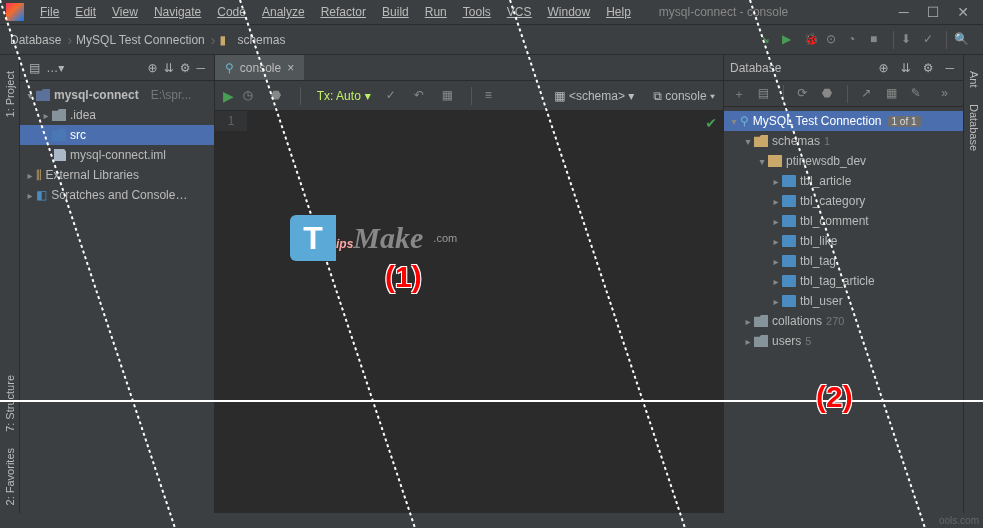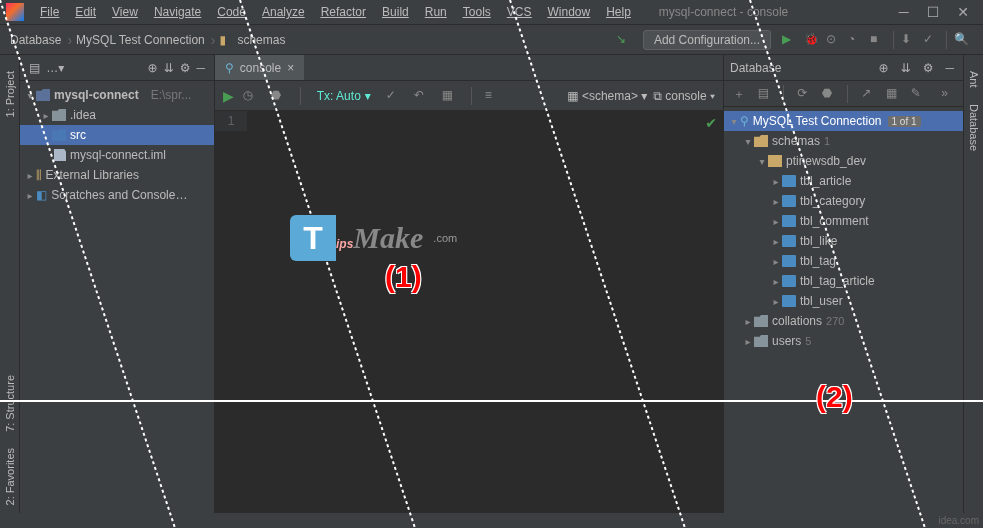--- a/index.html
+++ b/index.html
@@ -37,22 +37,22 @@
 .fold { width:14px; height:12px; background:#87939a; margin-right:4px; clip-path:polygon(0 15%,40% 15%,50% 0,100% 0,100% 100%,0 100%); }
 .fold.root { background:#5c7199; }
 .pad { color:#777; margin-left:12px; font-size:12px; }
 
 .editor { flex:1; background:#2b2b2b; display:flex; flex-direction:column; position:relative; }
 .tabs { height:26px; background:#3c3f41; display:flex; align-items:center; border-bottom:1px solid #2b2b2b; }
 .tab { height:100%; display:flex; align-items:center; padding:0 10px; background:#515658; gap:6px; }
 .tab-close { color:#bbb; cursor:pointer; }
 .ed-tb { height:30px; background:#3c3f41; display:flex; align-items:center; padding:0 8px; border-bottom:1px solid #2b2b2b; gap:6px; }
 .play { color:#499c54; font-size:14px; }
-.txsel { color:#5eead4; margin:0 6px; display:flex; align-items:center; gap:4px; }
-.ed-tb-r { margin-left:auto; display:flex; align-items:center; gap:6px; }
+.txsel { color:#bef264; margin:0 6px; display:flex; align-items:center; gap:4px; }
+.ed-tb-r { margin-left:auto; display:flex; align-items:center; gap:19px; }
 .sel-pill { color:#bbb; }
 .gutter { position:absolute; left:0; top:56px; width:32px; height:20px; background:#313335; display:flex; align-items:center; justify-content:center; color:#606366; }
 .check { position:absolute; right:6px; top:60px; color:#499c54; font-size:14px; }
 
 .db-pane { width:240px; background:#3c3f41; border-left:1px solid #2b2b2b; display:flex; flex-direction:column; }
 .db-pane .pane-head { justify-content:space-between; }
 .db-tb { height:26px; display:flex; align-items:center; padding:0 6px; border-bottom:1px solid #2b2b2b; gap:6px; }
 .db-tree { flex:1; padding-top:4px; overflow:hidden; }
 .db-node { display:flex; align-items:center; height:20px; cursor:pointer; white-space:nowrap; }
 .db-node.sel { background:#4b6eaf; color:#fff; }
@@ -105,21 +105,20 @@
 </div>
 
 <div class="navbar">
   <span class="crumb">Database</span>
   <span class="crumb-sep">›</span>
   <span class="crumb">MySQL Test Connection</span>
   <span class="crumb-sep">›</span>
   <span class="crumb"><span style="color:#c9a86a">▮</span>&nbsp;<span>schemas</span></span>
   <div class="spacer"></div>
   <span class="tb-icon green">↘</span>
-  <button class="add-config">Add Configuration...</button>
   <span class="tb-icon green">▶</span>
   <span class="tb-icon">🐞</span>
   <span class="tb-icon">⊙</span>
   <span class="tb-icon">◔</span>
   <span class="tb-icon">■</span>
   <span class="tb-sep"></span>
   <span class="tb-icon">⬇</span>
   <span class="tb-icon">✓</span>
   <span class="tb-sep"></span>
   <span class="tb-icon">🔍</span>
@@ -314,13 +313,13 @@
 <div class="anno a2">(2)</div>
 <div class="hline"></div>
 <svg class="diag">
     <g stroke="#fff" stroke-width="2" stroke-dasharray="3 3">
   <line x1="0" y1="0" x2="175" y2="528"></line>
   <line x1="240" y1="0" x2="415" y2="528"></line>
   <line x1="510" y1="0" x2="685" y2="528"></line>
   <line x1="750" y1="0" x2="925" y2="528"></line>
 </g>
   </svg>
-<div class="wsx">idea.com</div>
+<div class="wsx">ools.com</div>
 
 </body></html>

